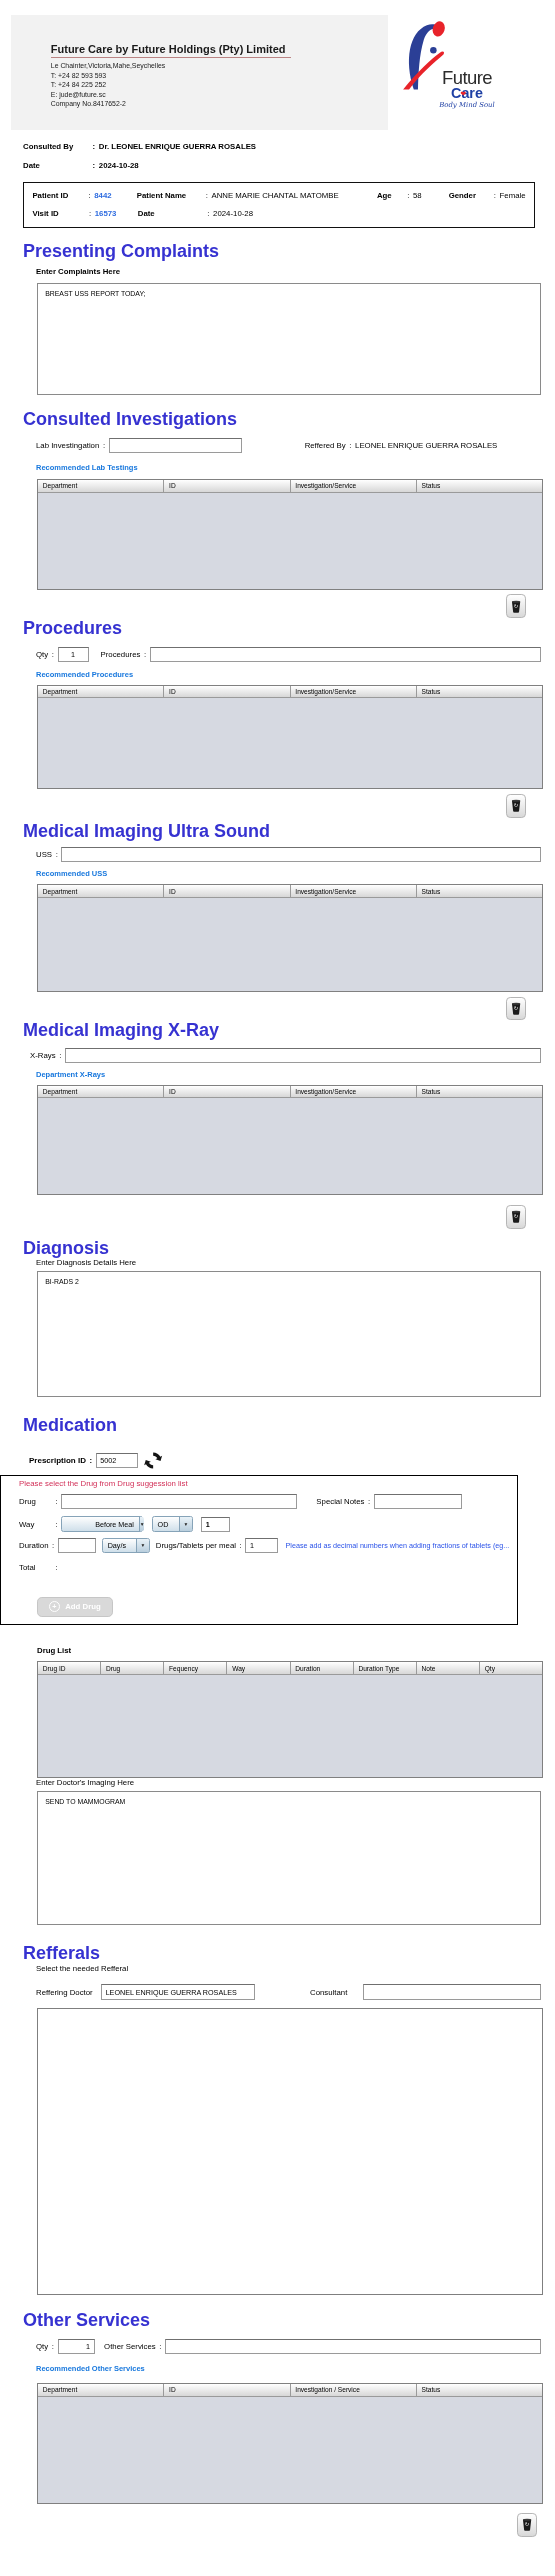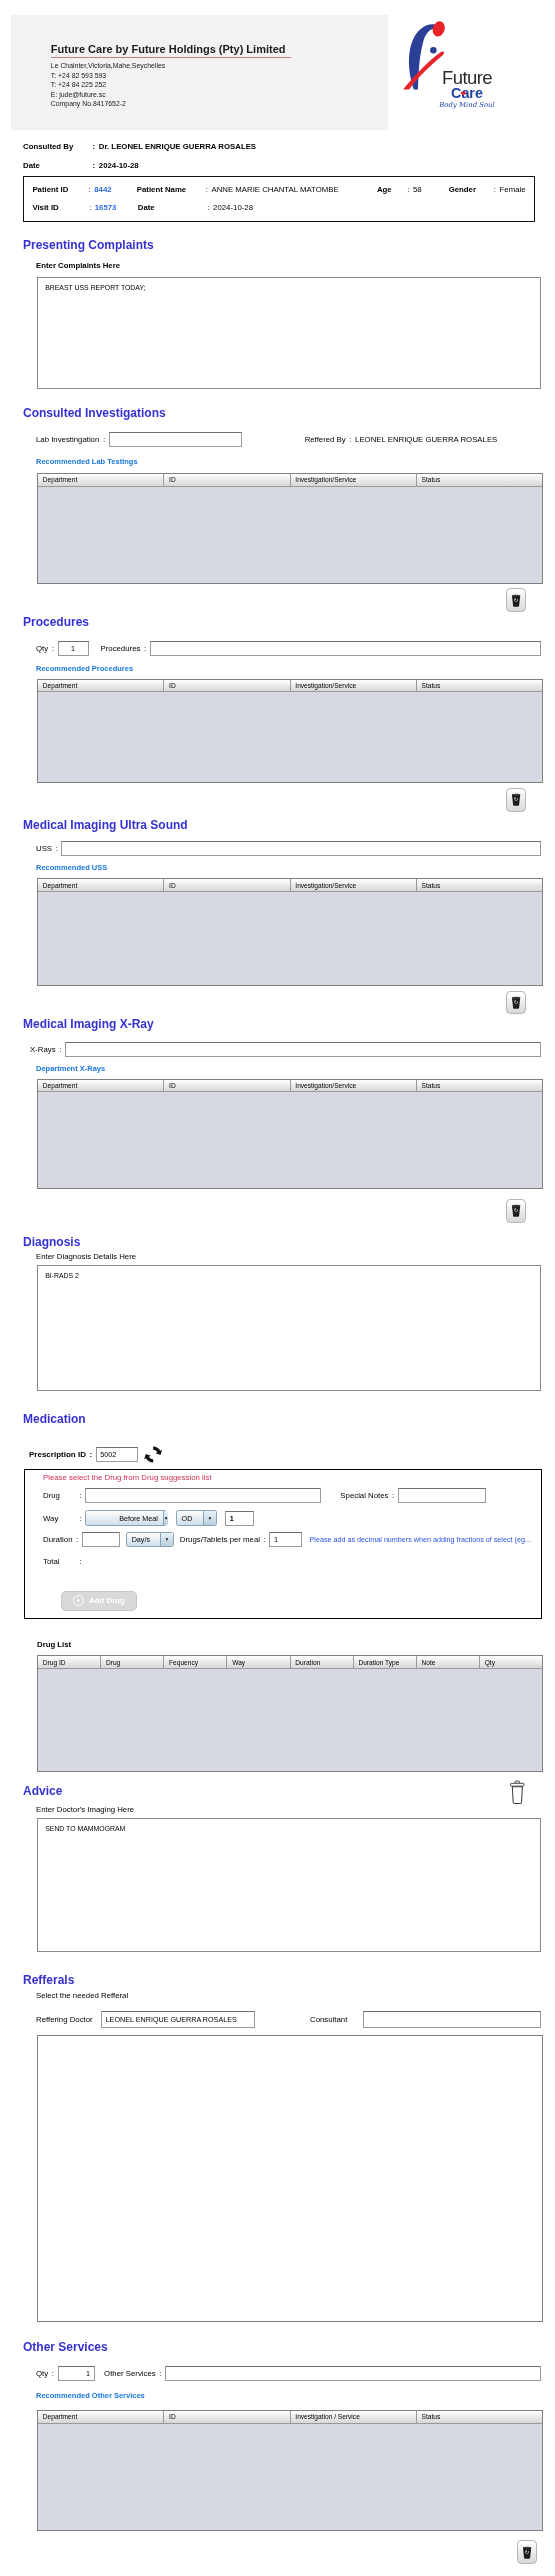--- a/index.html
+++ b/index.html
@@ -12,21 +12,21 @@
   .cname{font-weight:bold;font-size:11px;padding-bottom:2.4px;border-bottom:0.9px solid #bb8484;margin-bottom:3px;width:240px;}
   .logo-box{position:absolute;right:0;top:0;width:139px;height:100%;background:#fff;}
   .logo-svg{position:absolute;left:8.4px;top:3.6px;}
   .ltxt{position:absolute;left:31px;top:53px;width:96px;text-align:center;line-height:1.05;}
   .lfuture{font-size:18.5px;color:#2c2c2c;letter-spacing:-0.6px;}
   .lcare{font-size:14.3px;font-weight:bold;color:#1e3fa4;position:relative;margin-top:-1.2px;}
   .lheart{position:absolute;left:calc(50% - 6.6px);top:4.8px;font-size:6.6px;color:#e8232a;}
   .ltag{font-family:"DejaVu Serif",serif;font-style:italic;font-size:6.9px;color:#1e3fa4;margin-top:1.2px;}
 
   
-  .h1{color:#3632d1;font-size:12px;font-weight:bold;margin-left:23px;line-height:14.3px;}
+  .h1{color:#3632d1;font-size:18px;font-weight:bold;margin-left:23px;line-height:14.3px;}
   .rlink{color:#1777dd;font-weight:bold;font-size:7.5px;margin-left:36px;line-height:10.2px;display:inline-block;}
   .frow{display:flex;align-items:center;margin-left:36px;font-size:7.8px;}
   .lbl{white-space:nowrap;}
   .lblb{font-weight:bold;white-space:nowrap;}
   .colon{padding:0 3.6px;}
   .inp{height:15px;border:0.6px solid #9a9a9a;border-top-color:#6f6f6f;background:#fff;font-size:7.2px;
        padding:1.2px 3.6px;box-sizing:border-box;font-family:inherit;}
   .tbox{display:block;margin-left:37px;width:504px;border:0.6px solid #8a8a8a;background:#fff;font-size:6.9px;
         padding:6px 7.2px;box-sizing:border-box;font-family:inherit;resize:none;overflow:hidden;}
   .inv-table{margin-left:37px;width:506px;border:0.6px solid #808080;box-sizing:border-box;}
@@ -34,28 +34,28 @@
   .inv-head .th{flex:1;background:linear-gradient(#ffffff,#d7d7d7);border-right:0.6px solid #9a9a9a;
         border-bottom:0.6px solid #9a9a9a;font-size:6.6px;padding:2.4px 4.8px;white-space:nowrap;overflow:hidden;}
   .inv-head .th:last-child{border-right:none;}
   .inv-body{background:#d6d9e1;}
   .trash-row{display:flex;justify-content:flex-end;margin-right:30px;}
   .trash{width:18px;height:21.5px;border:0.6px solid #b5b5b5;border-radius:4.2px;
          background:linear-gradient(#ffffff,#d8d8d8);display:flex;align-items:center;justify-content:center;cursor:pointer;}
   .trash-outline{width:19px;height:26px;display:flex;align-items:center;justify-content:center;cursor:pointer;}
 
   
-  .pbox{margin:6px 21px 0 23px;border:1.2px solid #111;padding:6px 8.4px;}
+  .pbox{margin:12px 21px 0 23px;border:1.2px solid #111;padding:6px 8.4px;}
   .prow{display:flex;align-items:center;font-size:7.8px;height:14.3px;}
   .prow + .prow{margin-top:3.6px;}
   .pid{color:#2e6ce0;font-weight:bold;}
   .w88{width:53px;}.w72{width:43px;}.w110{width:66px;}.w280{width:167px;}.w45{width:27px;}.w60{width:36px;}.w70{width:42px;}
 
   
-  .medbox{margin-left:24px;width:518px;border:1.8px solid #000;box-sizing:border-box;padding:3.6px 0 7.2px 18px;}
+  .medbox{width:518px;border:1.8px solid #000;box-sizing:border-box;padding:3.6px 0 7.2px 18px;}
   .rednote{color:#d23058;font-size:7.8px;line-height:9px;}
   .mrow{display:flex;align-items:center;font-size:7.8px;}
   .mlbl{width:33px;white-space:nowrap;}
   .dd{display:inline-flex;align-items:center;height:15.5px;border:0.6px solid #86a3b8;border-radius:2.4px;
       background:linear-gradient(#fefefe,#cfdfea);box-sizing:border-box;cursor:pointer;}
   .ddtext{padding:0 4.8px;font-size:7.2px;flex:1;white-space:nowrap;}
   .ddarrow{width:12px;align-self:stretch;border-left:0.6px solid #86a3b8;border-radius:0 1.8px 1.8px 0;
       background:linear-gradient(#e9f2f8,#b9cedd);display:flex;align-items:center;justify-content:center;font-size:4.8px;color:#222;}
   .bold-inp{font-weight:bold;}
   .hint{color:#2a52e8;font-size:7.2px;margin-left:7.2px;flex:1;white-space:nowrap;overflow:hidden;text-overflow:ellipsis;}
@@ -298,21 +298,21 @@
       <span class="lbl">Duration</span>
       <span class="colon">:</span>
       <input class="inp" style="width: 38px;" value="">
       <div class="dd" style="width:48px;margin-left:6px;">
         <span class="ddtext">Day/s</span>
         <span class="ddarrow">▼</span>
       </div>
       <span class="lbl" style="margin-left:6px;">Drugs/Tablets per meal</span>
       <span class="colon">:</span>
       <input class="inp" style="width: 33px;" value="1">
-      <span class="hint">Please add as decimal numbers when adding fractions of select (eg...</span>
+      <span class="hint">Please add as decimal numbers when adding fractions of tablets (eg...</span>
     </div>
 
     <div class="mrow" style="margin-top:9.6px;">
       <span class="mlbl">Total</span>
       <span class="colon">:</span>
       <span></span>
     </div>
 
     <div style="margin-top:25px;">
       <div class="addbtn">
@@ -330,30 +330,20 @@
       <div class="th">Fequency</div>
       <div class="th">Way</div>
       <div class="th">Duration</div>
       <div class="th">Duration Type</div>
       <div class="th">Note</div>
       <div class="th">Qty</div>
     </div>
     <div class="inv-body" style="height:102px;"></div>
   </div>
 
-  <div style="display:flex;align-items:flex-start;justify-content:space-between;margin:12px 29px 0 23px;">
-    <div class="h1" style="margin-left:0;">Advice</div>
-    <div class="trash-outline" style="margin-top:-4.8px;">
-      <svg width="16.7" height="25" viewBox="0 0 30 44">
-        <rect x="11" y="1.5" width="8" height="4" rx="1" fill="#fff" stroke="#3a3a3a" stroke-width="1.6"></rect>
-        <rect x="3" y="5.5" width="24" height="5" rx="1" fill="#fff" stroke="#3a3a3a" stroke-width="1.6"></rect>
-        <path d="M6 11.5 h18 l-1.5 28.5 a2 2 0 0 1 -2 1.8 h-11 a2 2 0 0 1 -2 -1.8 Z" fill="#fff" stroke="#3a3a3a" stroke-width="1.8"></path>
-      </svg>
-    </div>
-  </div>
   <div class="sublbl" style="margin-top:0;">Enter Doctor's Imaging Here</div>
   <textarea class="tbox" style="margin-top: 2.4px; height: 134px;">SEND TO MAMMOGRAM</textarea>
 
   <div class="h1" style="margin-top:21.5px;">Refferals</div>
   <div class="sublbl" style="margin-top:3.6px;">Select the needed Refferal</div>
   <div class="frow" style="margin-top:9.6px;">
     <span class="lbl">Reffering Doctor</span>
     <input class="inp" style="width: 154px; height: 16.7px; margin-left: 8.4px; text-transform: uppercase;" value="LEONEL ENRIQUE GUERRA ROSALES">
     <span class="lbl" style="margin-left:55px;">Consultant</span>
     <input class="inp" style="flex: 1 1 0%; height: 16.7px; margin-left: 15.5px; margin-right: 15px;" value="">

